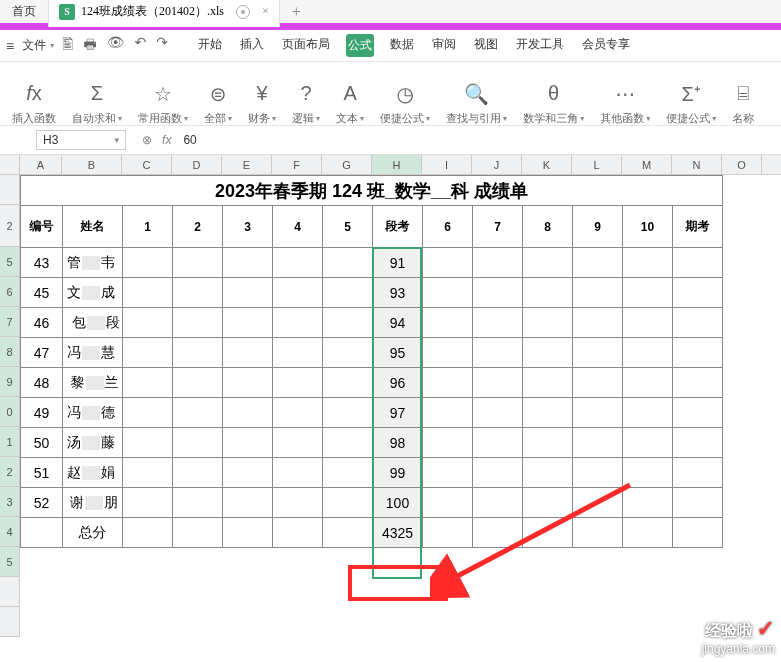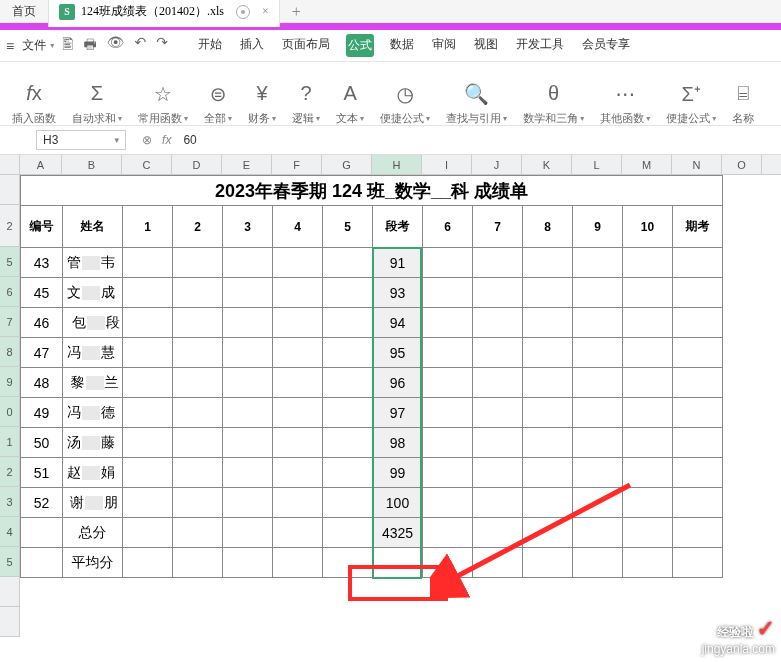--- a/index.html
+++ b/index.html
@@ -72,21 +72,21 @@
 
 .sel-col { background:#f0f0f0; }
 .sel-range { position:absolute; border:2px solid #3ba572; pointer-events:none; }
 
 
 .redbox { position:absolute; border:4px solid #ff2a2a; pointer-events:none; }
 .arrow { position:absolute; pointer-events:none; }
 
 
 .watermark { position:absolute; right:6px; bottom:6px; color:#fff; font-size:12px; text-align:right; text-shadow:0 0 3px rgba(0,0,0,0.8); }
-.watermark .wm1 { font-size:12px; font-weight:bold; }
+.watermark .wm1 { font-size:16px; font-weight:bold; }
 .watermark .wm-check { color:#ff3b3b; font-size:22px; font-weight:bold; }
 
 
 .w-A{width:42px}.w-B{width:60px}.w-C{width:50px}.w-D{width:50px}.w-E{width:50px}.w-F{width:50px}.w-G{width:50px}.w-H{width:50px}.w-I{width:50px}.w-J{width:50px}.w-K{width:50px}.w-L{width:50px}.w-M{width:50px}.w-N{width:50px}.w-O{width:40px}
 
 
 .censor { display:inline-block; width:18px; height:14px; background:#e8e8e8; vertical-align:middle; margin:0 1px; }
 </style>
 </head>
 <body>
@@ -447,36 +447,20 @@
               <td></td>
               <td></td>
               <td class="sel-col">4325</td>
               <td></td>
               <td></td>
               <td></td>
               <td></td>
               <td></td>
               <td></td>
         </tr>
-        <tr class="data-row">
-          <td></td>
-              <td>平均分</td>
-              <td></td>
-              <td></td>
-              <td></td>
-              <td></td>
-              <td></td>
-              <td></td>
-              <td></td>
-              <td></td>
-              <td></td>
-              <td></td>
-              <td></td>
-              <td></td>
-        </tr>
       </tbody>
         </table>
 
       <div class="sel-range" style="left:352px; top:72px; width:50px; height:332px;"></div>
 
       <div class="redbox" style="left:328px; top:390px; width:100px; height:36px;"></div>
 
       <svg class="arrow" style="left:410px; top:300px;" width="220" height="130">
         <defs>
             <marker id="ah" markerWidth="12" markerHeight="12" refX="2" refY="5" orient="auto">

